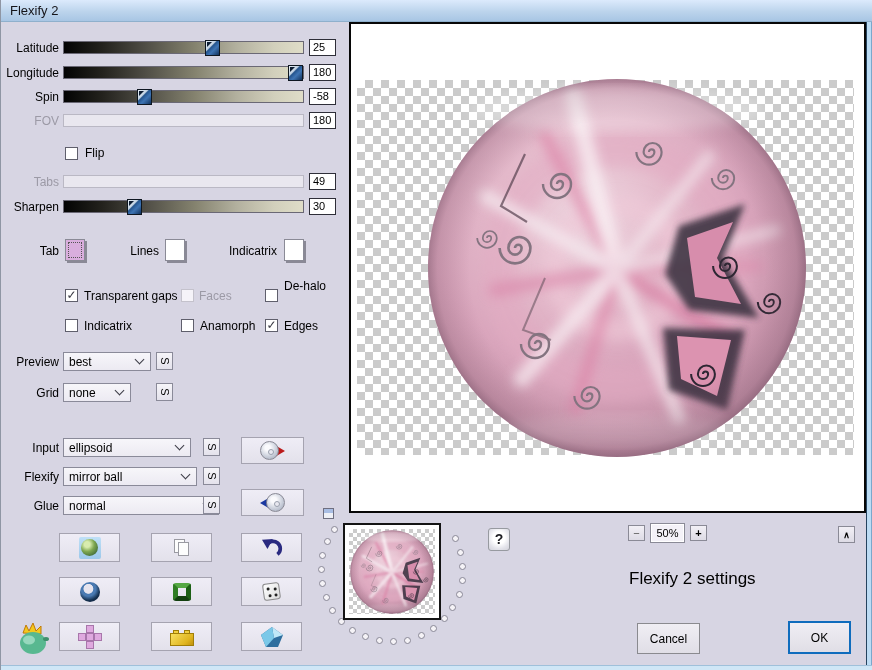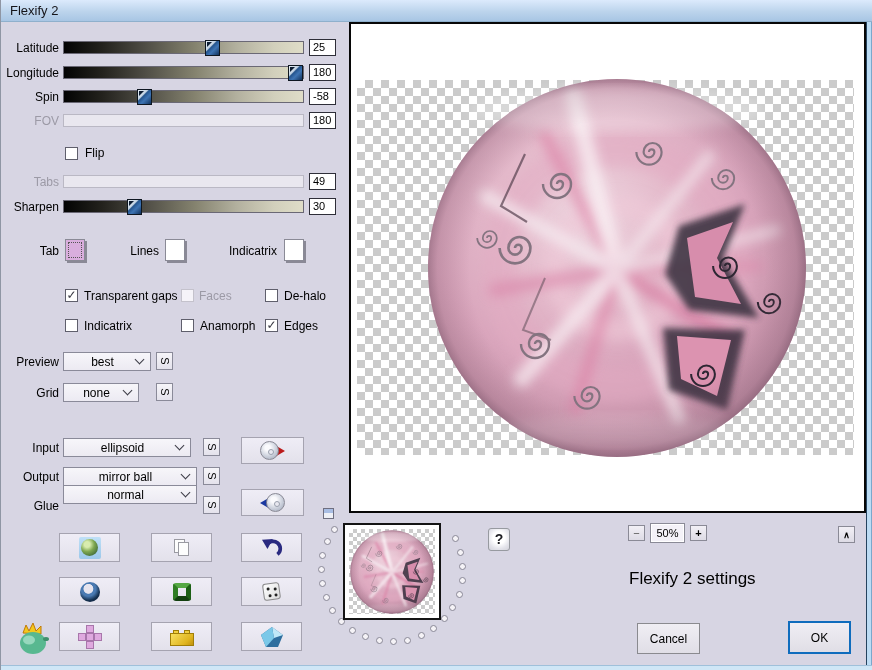--- a/index.html
+++ b/index.html
@@ -35,21 +35,21 @@
   .cb{width:13px;height:13px;background:#fff;border:1px solid #5f5f6c;
     font-size:12px;line-height:11px;text-align:center;color:#3a3a44;}
   .cb.off{border-color:#c4c2cc;background:#f5f3f9;}
   .cblbl{font-size:12px;line-height:13px;}
   
   .swatch{width:20px;height:22px;border:1px solid #8a8a96;box-shadow:2px 2px 0 rgba(75,75,88,.55);}
   .swatch.tab{outline:1px dotted #555;outline-offset:-4px;}
   
   .combo{background:linear-gradient(#f7f6fa,#eceaf2);border:1px solid #8a8a99;height:19px;
     display:flex;align-items:center;font-size:12px;padding-left:5px;}
-  .combo .txt{flex:1;text-align:center;}
+  .combo .txt{flex:1;}
   .chev{width:7px;height:7px;border-left:1.4px solid #3c3c46;border-bottom:1.4px solid #3c3c46;
     transform:rotate(-45deg);margin:-4px 7px 0 0;}
   .sbtn{width:17px;height:18px;background:linear-gradient(#f6f5f9,#e4e2ec);border:1px solid #8a8a99;
     display:flex;align-items:center;justify-content:center;font-size:11px;}
   .sbtn span{display:inline-block;transform:rotate(90deg);}
   
   .ibtn{background:linear-gradient(#efedf6,#e3e1eb);border:1px solid #a5a3b0;
     display:flex;align-items:center;justify-content:center;}
   .gbtn{width:61px;height:29px;}
   .cdbtn{width:63px;height:27px;}
@@ -226,71 +226,71 @@
   <div class="abs rlbl" style="left:100px;top:245px">Lines</div>
   <div class="abs swatch" style="left: 164px; top: 239px; background: rgb(255, 255, 255);"></div>
   <div class="abs rlbl" style="left:198px;top:245px;width:78px">Indicatrix</div>
   <div class="abs swatch" style="left: 283px; top: 239px; background: rgb(255, 255, 255);"></div>
 
   <div class="abs cb" style="left:64px;top:289px">✓</div>
   <div class="abs cblbl" style="left:83px;top:290px">Transparent gaps</div>
   <div class="abs cb off" style="left:180px;top:289px"></div>
   <div class="abs cblbl dis" style="left:198px;top:290px">Faces</div>
   <div class="abs cb" style="left:264px;top:289px"></div>
-  <div class="abs cblbl" style="left:283px;top:290px">De-halo</div>
+  <div class="abs cblbl" style="left:283px;top:280px">De-halo</div>
 
   <div class="abs cb" style="left:64px;top:319px"></div>
   <div class="abs cblbl" style="left:83px;top:320px">Indicatrix</div>
   <div class="abs cb" style="left:180px;top:319px"></div>
   <div class="abs cblbl" style="left:199px;top:320px">Anamorph</div>
   <div class="abs cb" style="left:264px;top:319px">✓</div>
   <div class="abs cblbl" style="left:283px;top:320px">Edges</div>
 
   <div class="abs rlbl" style="left:0;top:356px">Preview</div>
   <div class="abs combo" style="left:62px;top:352px;width:88px">
     <span class="txt">best</span>
     <span class="chev"></span>
   </div>
   <div class="abs sbtn" style="left:155px;top:352px">
       <span>S</span>
     </div>
 
   <div class="abs rlbl" style="left:0;top:387px">Grid</div>
-  <div class="abs combo" style="left:62px;top:383px;width:76px">
+  <div class="abs combo" style="left:62px;top:383px;width:68px">
     <span class="txt">none</span>
     <span class="chev"></span>
   </div>
   <div class="abs sbtn" style="left:155px;top:383px">
       <span>S</span>
     </div>
 
   <div class="abs rlbl" style="left:0;top:442px">Input</div>
   <div class="abs combo" style="left:62px;top:438px;width:128px">
     <span class="txt">ellipsoid</span>
     <span class="chev"></span>
   </div>
   <div class="abs sbtn" style="left:202px;top:438px">
       <span>S</span>
     </div>
   <div class="abs ibtn cdbtn" style="left:240px;top:437px">
     <span class="cd"></span>
     <span class="tri-r" style="margin-left:-6px"></span>
   </div>
 
-  <div class="abs rlbl" style="left:0;top:471px">Output</div>
+  <div class="abs rlbl" style="left:0;top:471px">Flexify</div>
   <div class="abs combo" style="left:62px;top:467px;width:134px">
     <span class="txt">mirror ball</span>
     <span class="chev"></span>
   </div>
   <div class="abs sbtn" style="left:202px;top:467px">
       <span>S</span>
     </div>
 
   <div class="abs rlbl" style="left:0;top:500px">Glue</div>
-  <div class="abs combo" style="left:62px;top:485px;width:134px">
+  <div class="abs combo" style="left:62px;top:496px;width:156px">
     <span class="txt">normal</span>
     <span class="chev"></span>
   </div>
   <div class="abs sbtn" style="left:202px;top:496px">
       <span>S</span>
     </div>
   <div class="abs ibtn cdbtn" style="left:240px;top:489px">
     <span class="tri-l" style="margin-right:-6px"></span>
     <span class="cd"></span>
   </div>

